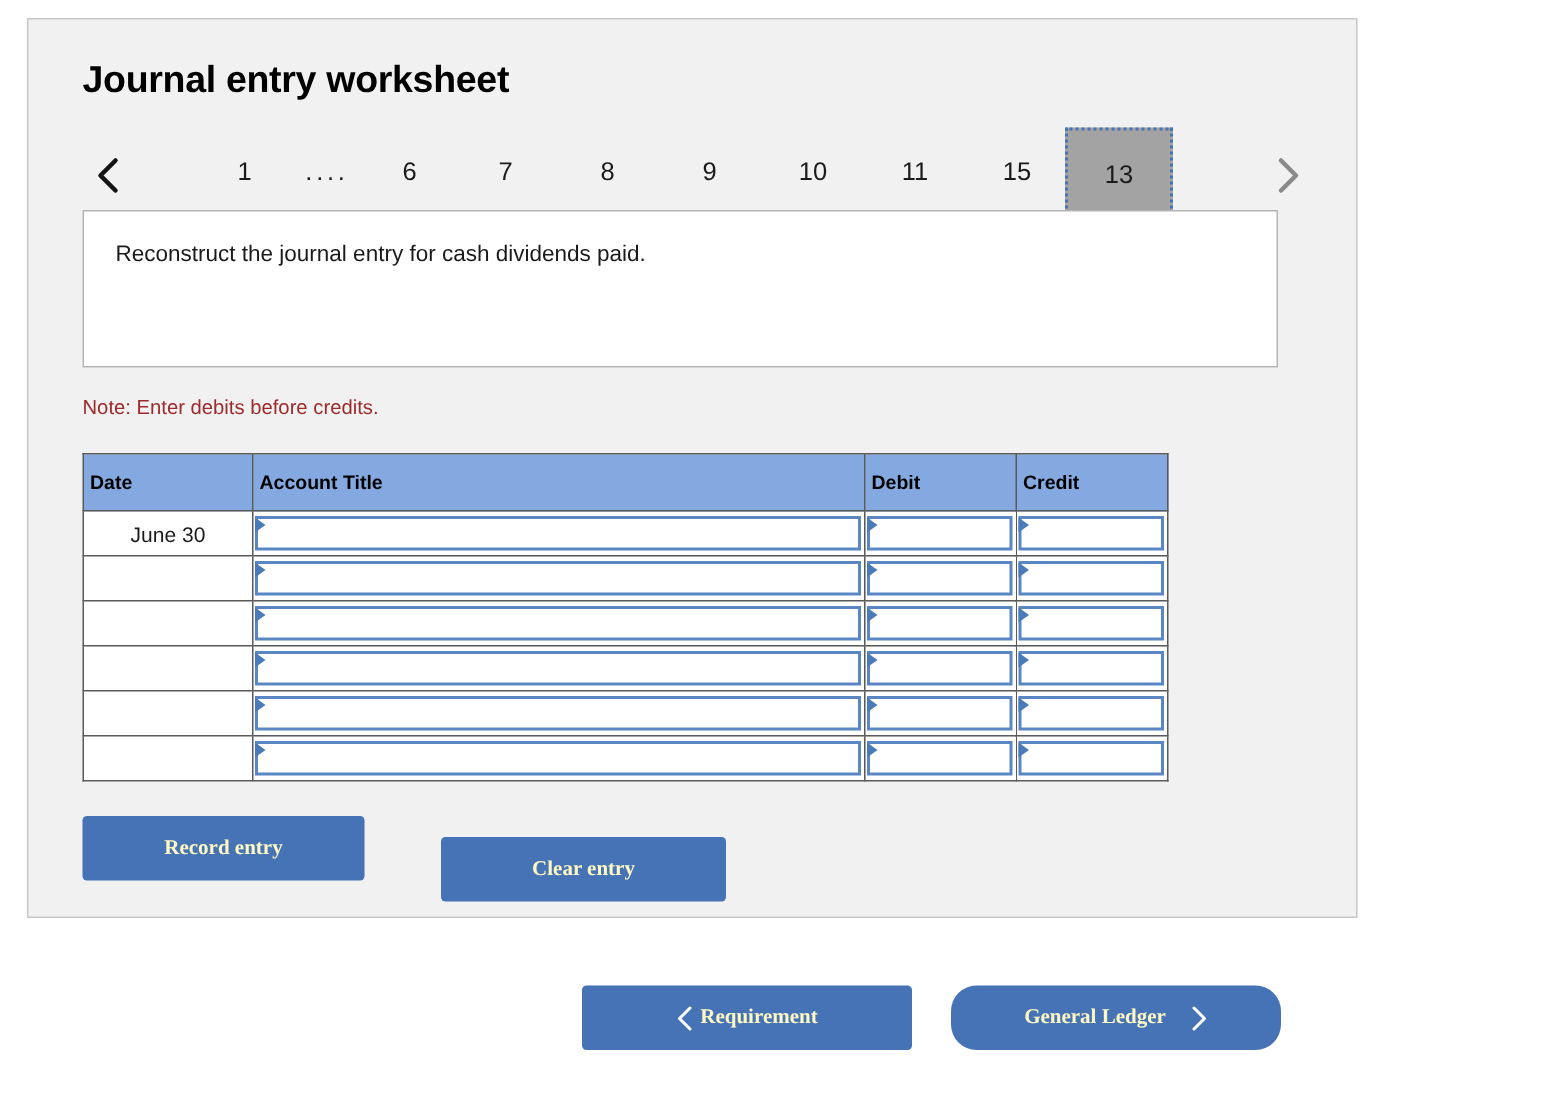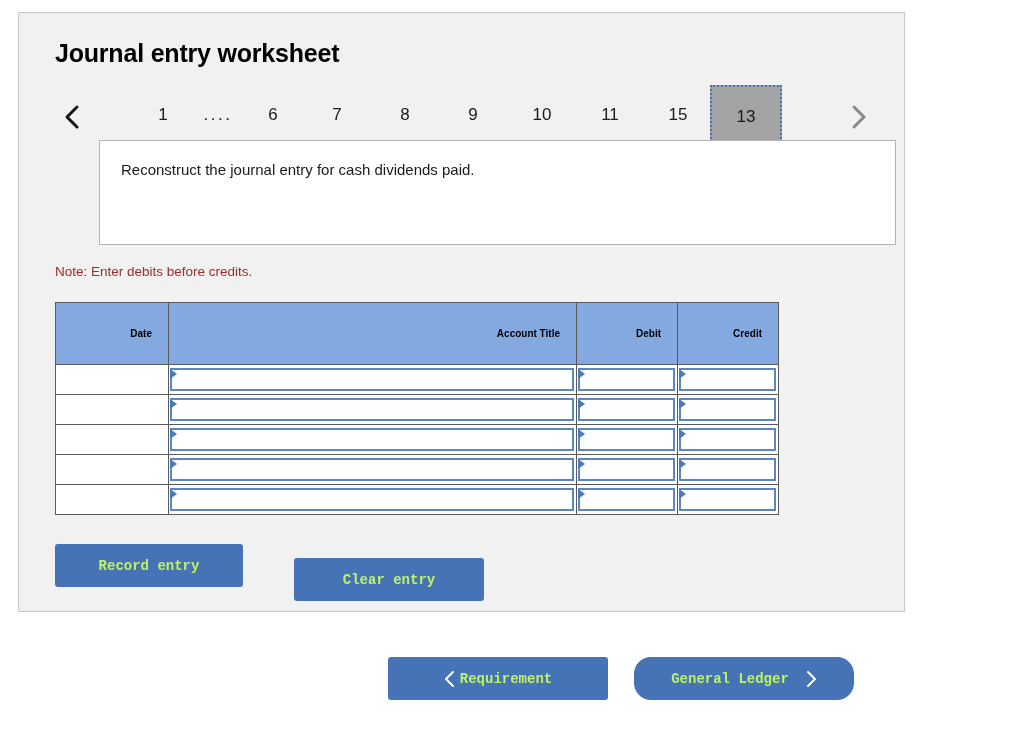--- a/index.html
+++ b/index.html
@@ -86,21 +86,20 @@
   
   #instruction-box {
     position: absolute;
     left: 36px;
     top: 127px;
     width: 797px;
     height: 105px;
     background: #ffffff;
     border: 1px solid #b4b4b4;
     box-sizing: border-box;
-    margin-left: 44px;
   }
   #instruction-text {
     position: absolute;
     left: 21px;
     top: 20px;
     font-size: 15px;
     color: #1a1a1a;
   }
 
   
@@ -118,25 +117,25 @@
     left: 36px;
     top: 289px;
     width: 723px;
     border-collapse: collapse;
     table-layout: fixed;
   }
   #journal-table th {
     background: #84a9e0;
     border: 1px solid #5a5a5a;
     height: 29px;
-    font-size: 10px;
+    font-size: 13px;
     font-weight: bold;
     color: #000000;
-    padding: 16px;
-    text-align: right;
+    padding: 4px;
+    text-align: left;
   }
   #journal-table td {
     border: 1px solid #5a5a5a;
     height: 29px;
     padding: 0;
     background: #ffffff;
     vertical-align: middle;
   }
   .col-date  { width: 113px; }
   .col-acct  { width: 408px; }
@@ -172,30 +171,30 @@
     height: 0;
     border-left: 7px solid #4a7ab8;
     border-top: 5px solid transparent;
     border-bottom: 5px solid transparent;
   }
 
   
   .btn {
     position: absolute;
     background: #4573b5;
-    color: #bef264;
+    color: #fef9c3;
     font-size: 14px;
     font-weight: bold;
     border: none;
     border-radius: 3px;
     display: flex;
     align-items: center;
     justify-content: center;
     cursor: pointer;
-    font-family: Liberation Mono, monospace;
+    font-family: Liberation Serif, serif;
     box-sizing: border-box;
     white-space: nowrap;
   }
   #btn-record-entry { left: 36px;  top: 531px; width: 188px; height: 43px; }
   #btn-clear-entry  { left: 275px; top: 545px; width: 190px; height: 43px; }
   #btn-view-journal { left: 640px; top: 531px; width: 207px; height: 43px; }
 
   
   #btn-requirement {
     position: absolute;
@@ -289,20 +288,32 @@
     <thead>
       <tr>
         <th>Date</th>
         <th>Account Title</th>
         <th>Debit</th>
         <th>Credit</th>
       </tr>
     </thead>
     <tbody>
       <tr>
+        <td class="date-cell">June 30</td>
+        <td class="field-cell">
+            <div class="field"></div>
+          </td>
+        <td class="field-cell">
+            <div class="field"></div>
+          </td>
+        <td class="field-cell">
+            <div class="field"></div>
+          </td>
+      </tr>
+      <tr>
         <td class="date-cell"></td>
         <td class="field-cell">
             <div class="field"></div>
           </td>
         <td class="field-cell">
             <div class="field"></div>
           </td>
         <td class="field-cell">
             <div class="field"></div>
           </td>

